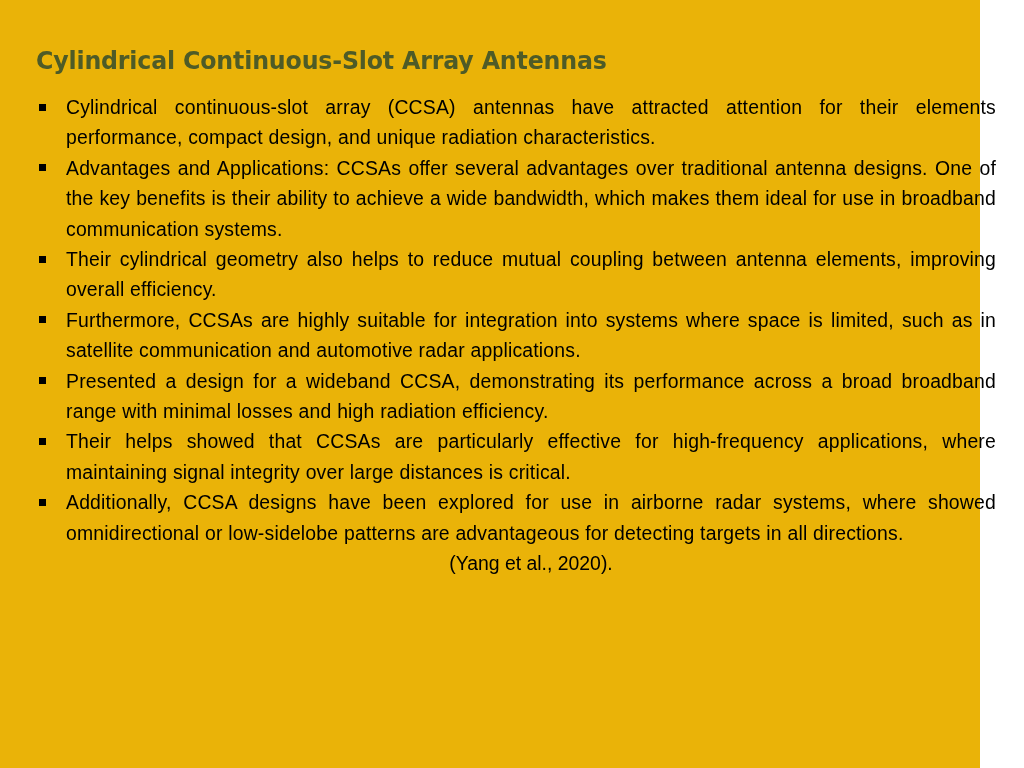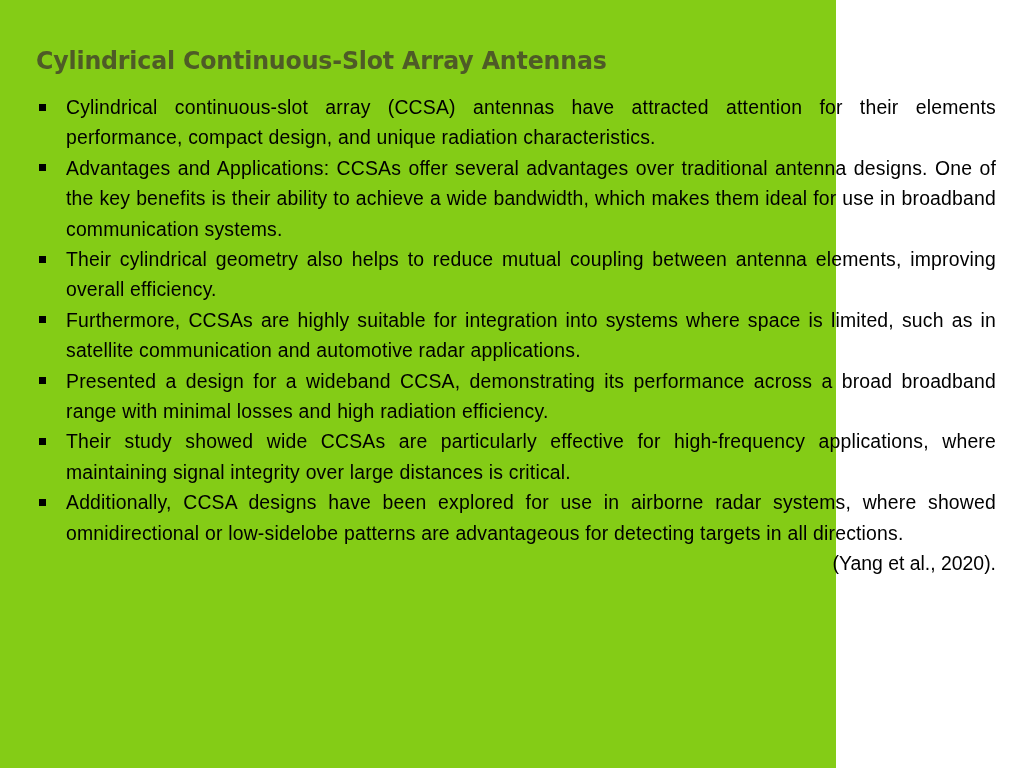--- a/index.html
+++ b/index.html
@@ -11,23 +11,23 @@
     width: 1024px;
     height: 768px;
     background: #ffffff;
     font-family: "Liberation Sans", "DejaVu Sans", sans-serif;
     overflow: hidden;
     -webkit-font-smoothing: antialiased;
   }
 
   .slide {
     position: relative;
-    width: 836px;
+    width: 980px;
     height: 768px;
-    background: #84cc16;
+    background: #eab308;
     box-sizing: border-box;
   }
 
   
   .slide-title {
     position: absolute;
     left: 36px;
     top: 28px;
     width: 960px;
     font-family: "DejaVu Sans", "Liberation Sans", sans-serif;
@@ -78,21 +78,21 @@
     display: block;
   }
 
   
   .citation-row {
     position: relative;
     padding-left: 30px;
     color: #000000;
     font-size: 19.4px;
     line-height: 30.4px;
-    text-align: right;
+    text-align: center;
   }
 </style>
 </head>
 <body>
 
 <div class="slide">
 
   <h1 class="slide-title">Cylindrical Continuous-Slot Array Antennas</h1>
 
   <div class="body-block">
@@ -118,21 +118,21 @@
       <span class="bullet-text">Furthermore, CCSAs are highly suitable for integration into systems where space is limited, such as in satellite communication and automotive radar applications.</span>
     </div>
 
     <div class="bullet-row">
       <span class="bullet-marker"></span>
       <span class="bullet-text">Presented a design for a wideband CCSA, demonstrating its performance across a broad broadband range with minimal losses and high radiation efficiency.</span>
     </div>
 
     <div class="bullet-row">
       <span class="bullet-marker"></span>
-      <span class="bullet-text">Their study showed wide CCSAs are particularly effective for high-frequency applications, where maintaining signal integrity over large distances is critical.</span>
+      <span class="bullet-text">Their helps showed that CCSAs are particularly effective for high-frequency applications, where maintaining signal integrity over large distances is critical.</span>
     </div>
 
     <div class="bullet-row">
       <span class="bullet-marker"></span>
       <span class="bullet-text">Additionally, CCSA designs have been explored for use in airborne radar systems, where showed omnidirectional or low-sidelobe patterns are advantageous for detecting targets in all directions.</span>
     </div>
 
     <div class="citation-row">(Yang et al., 2020).</div>
 
   </div>

